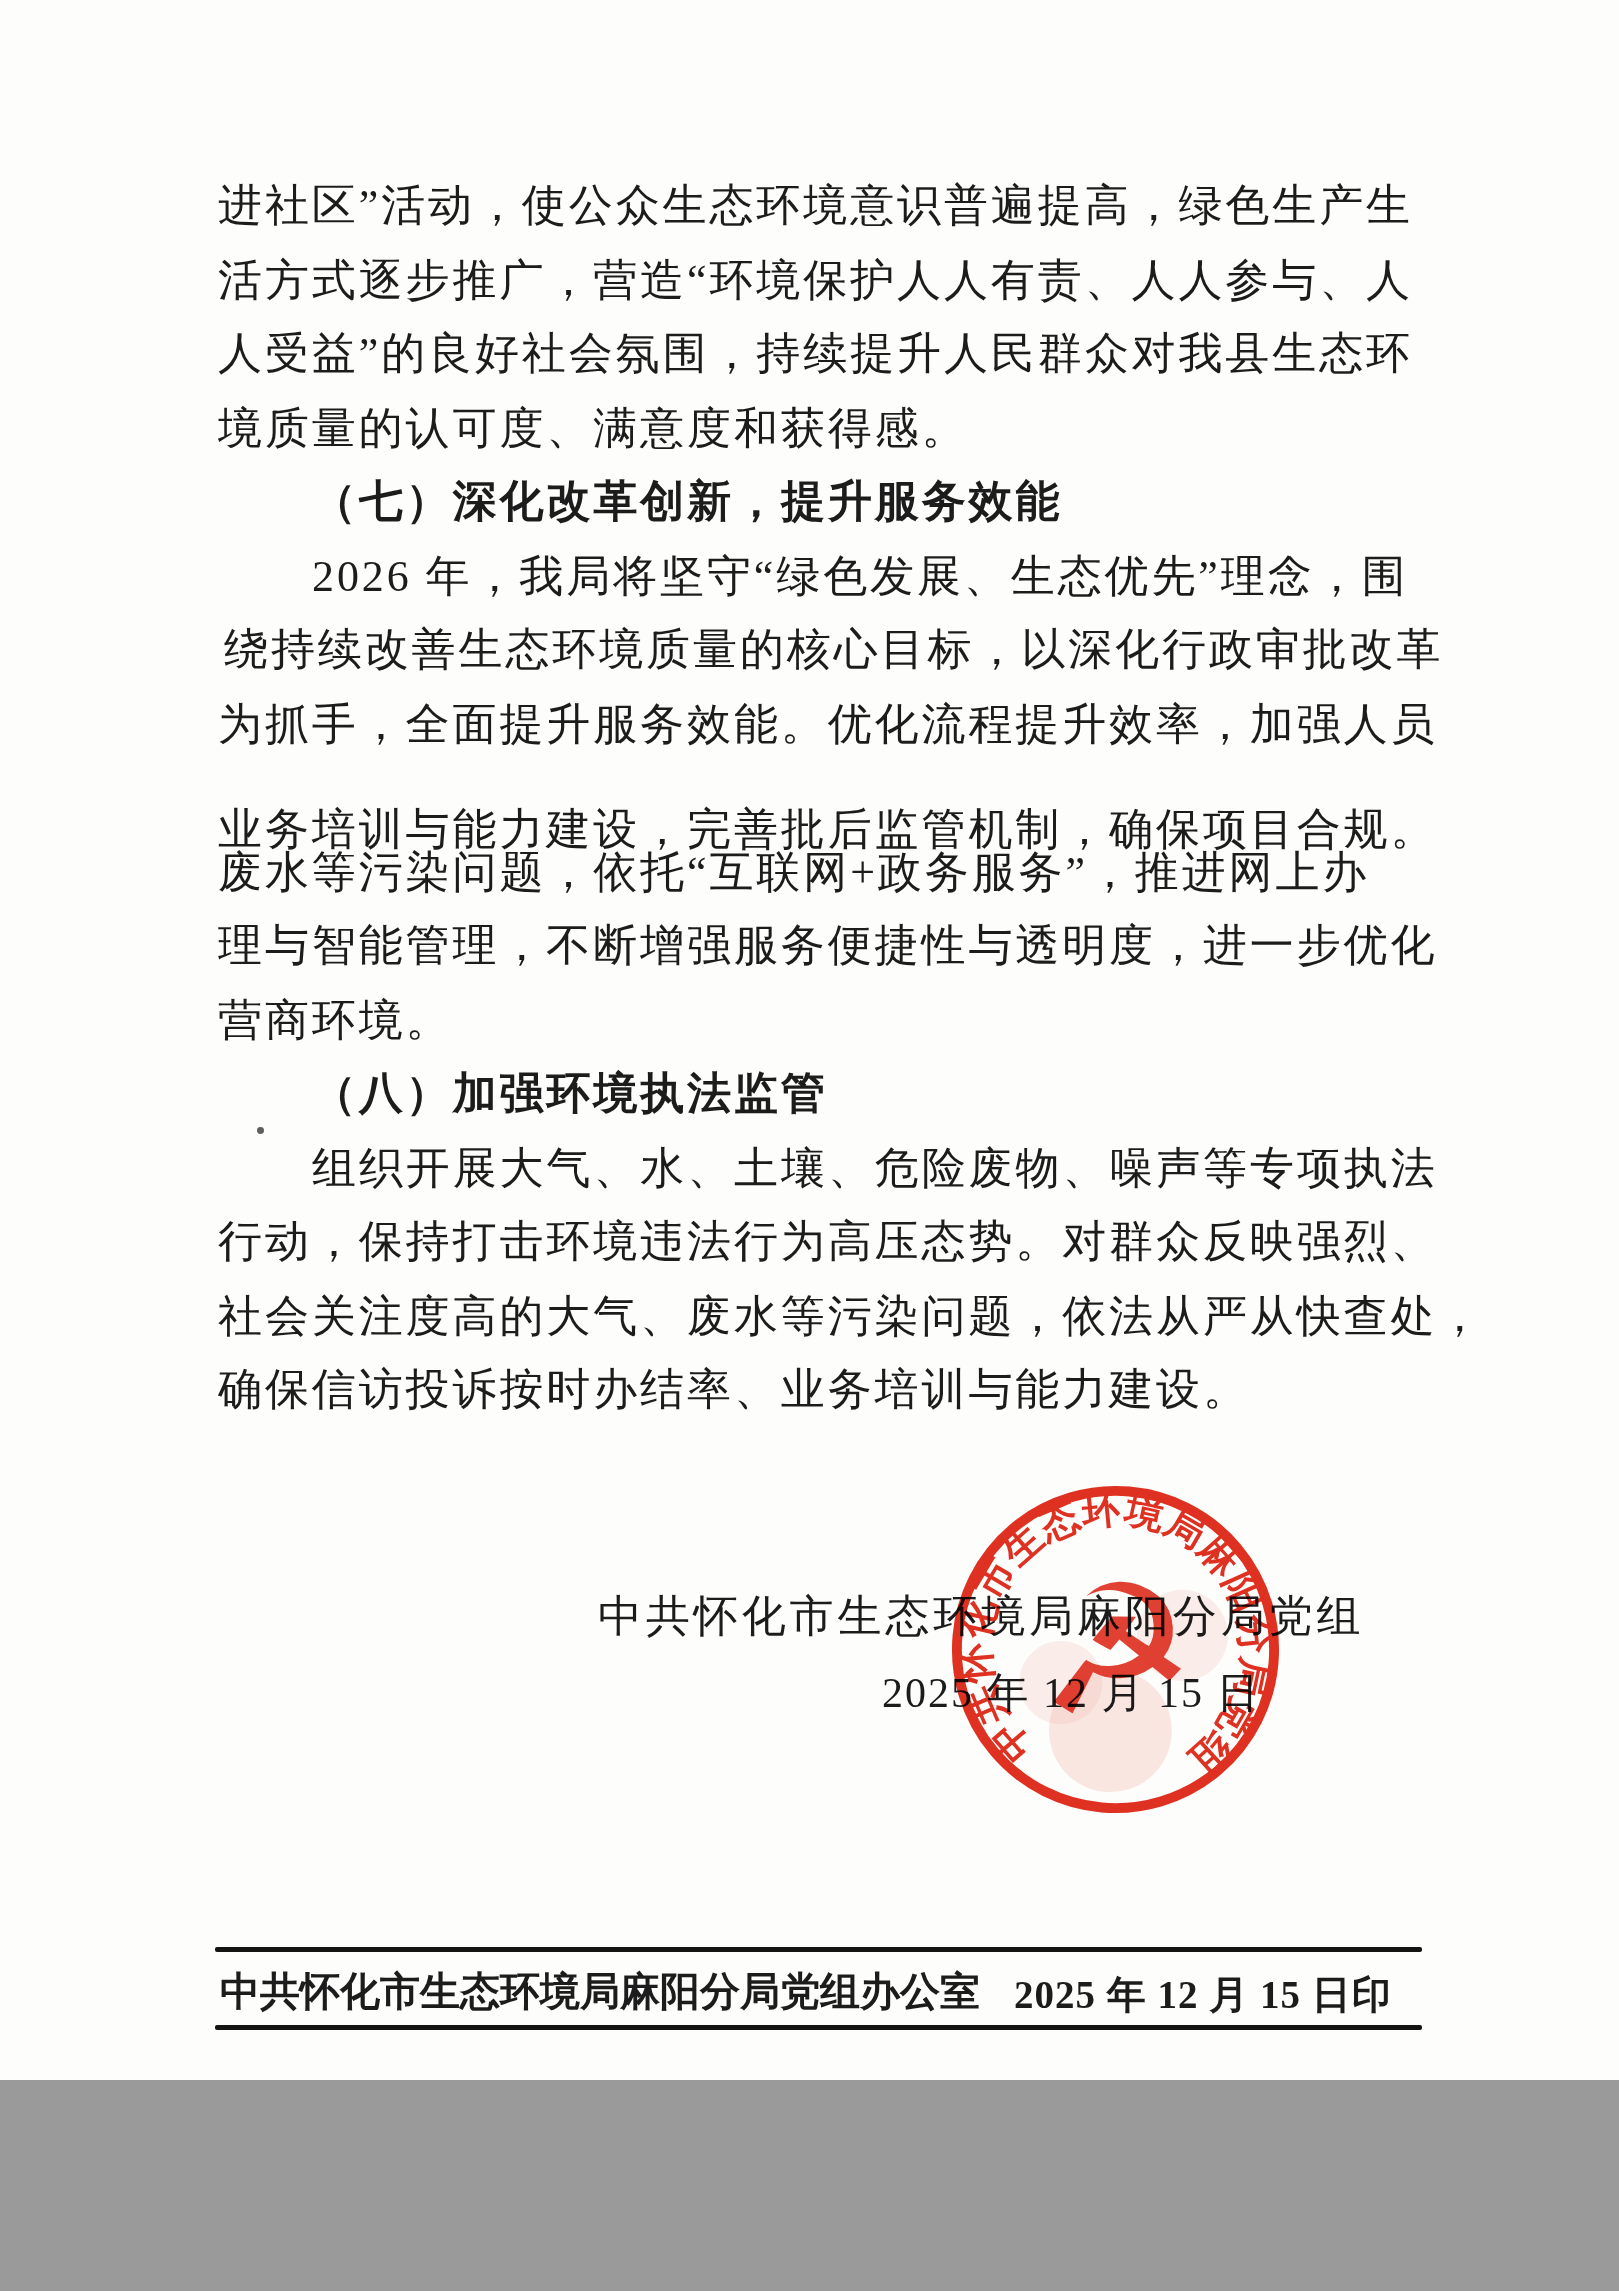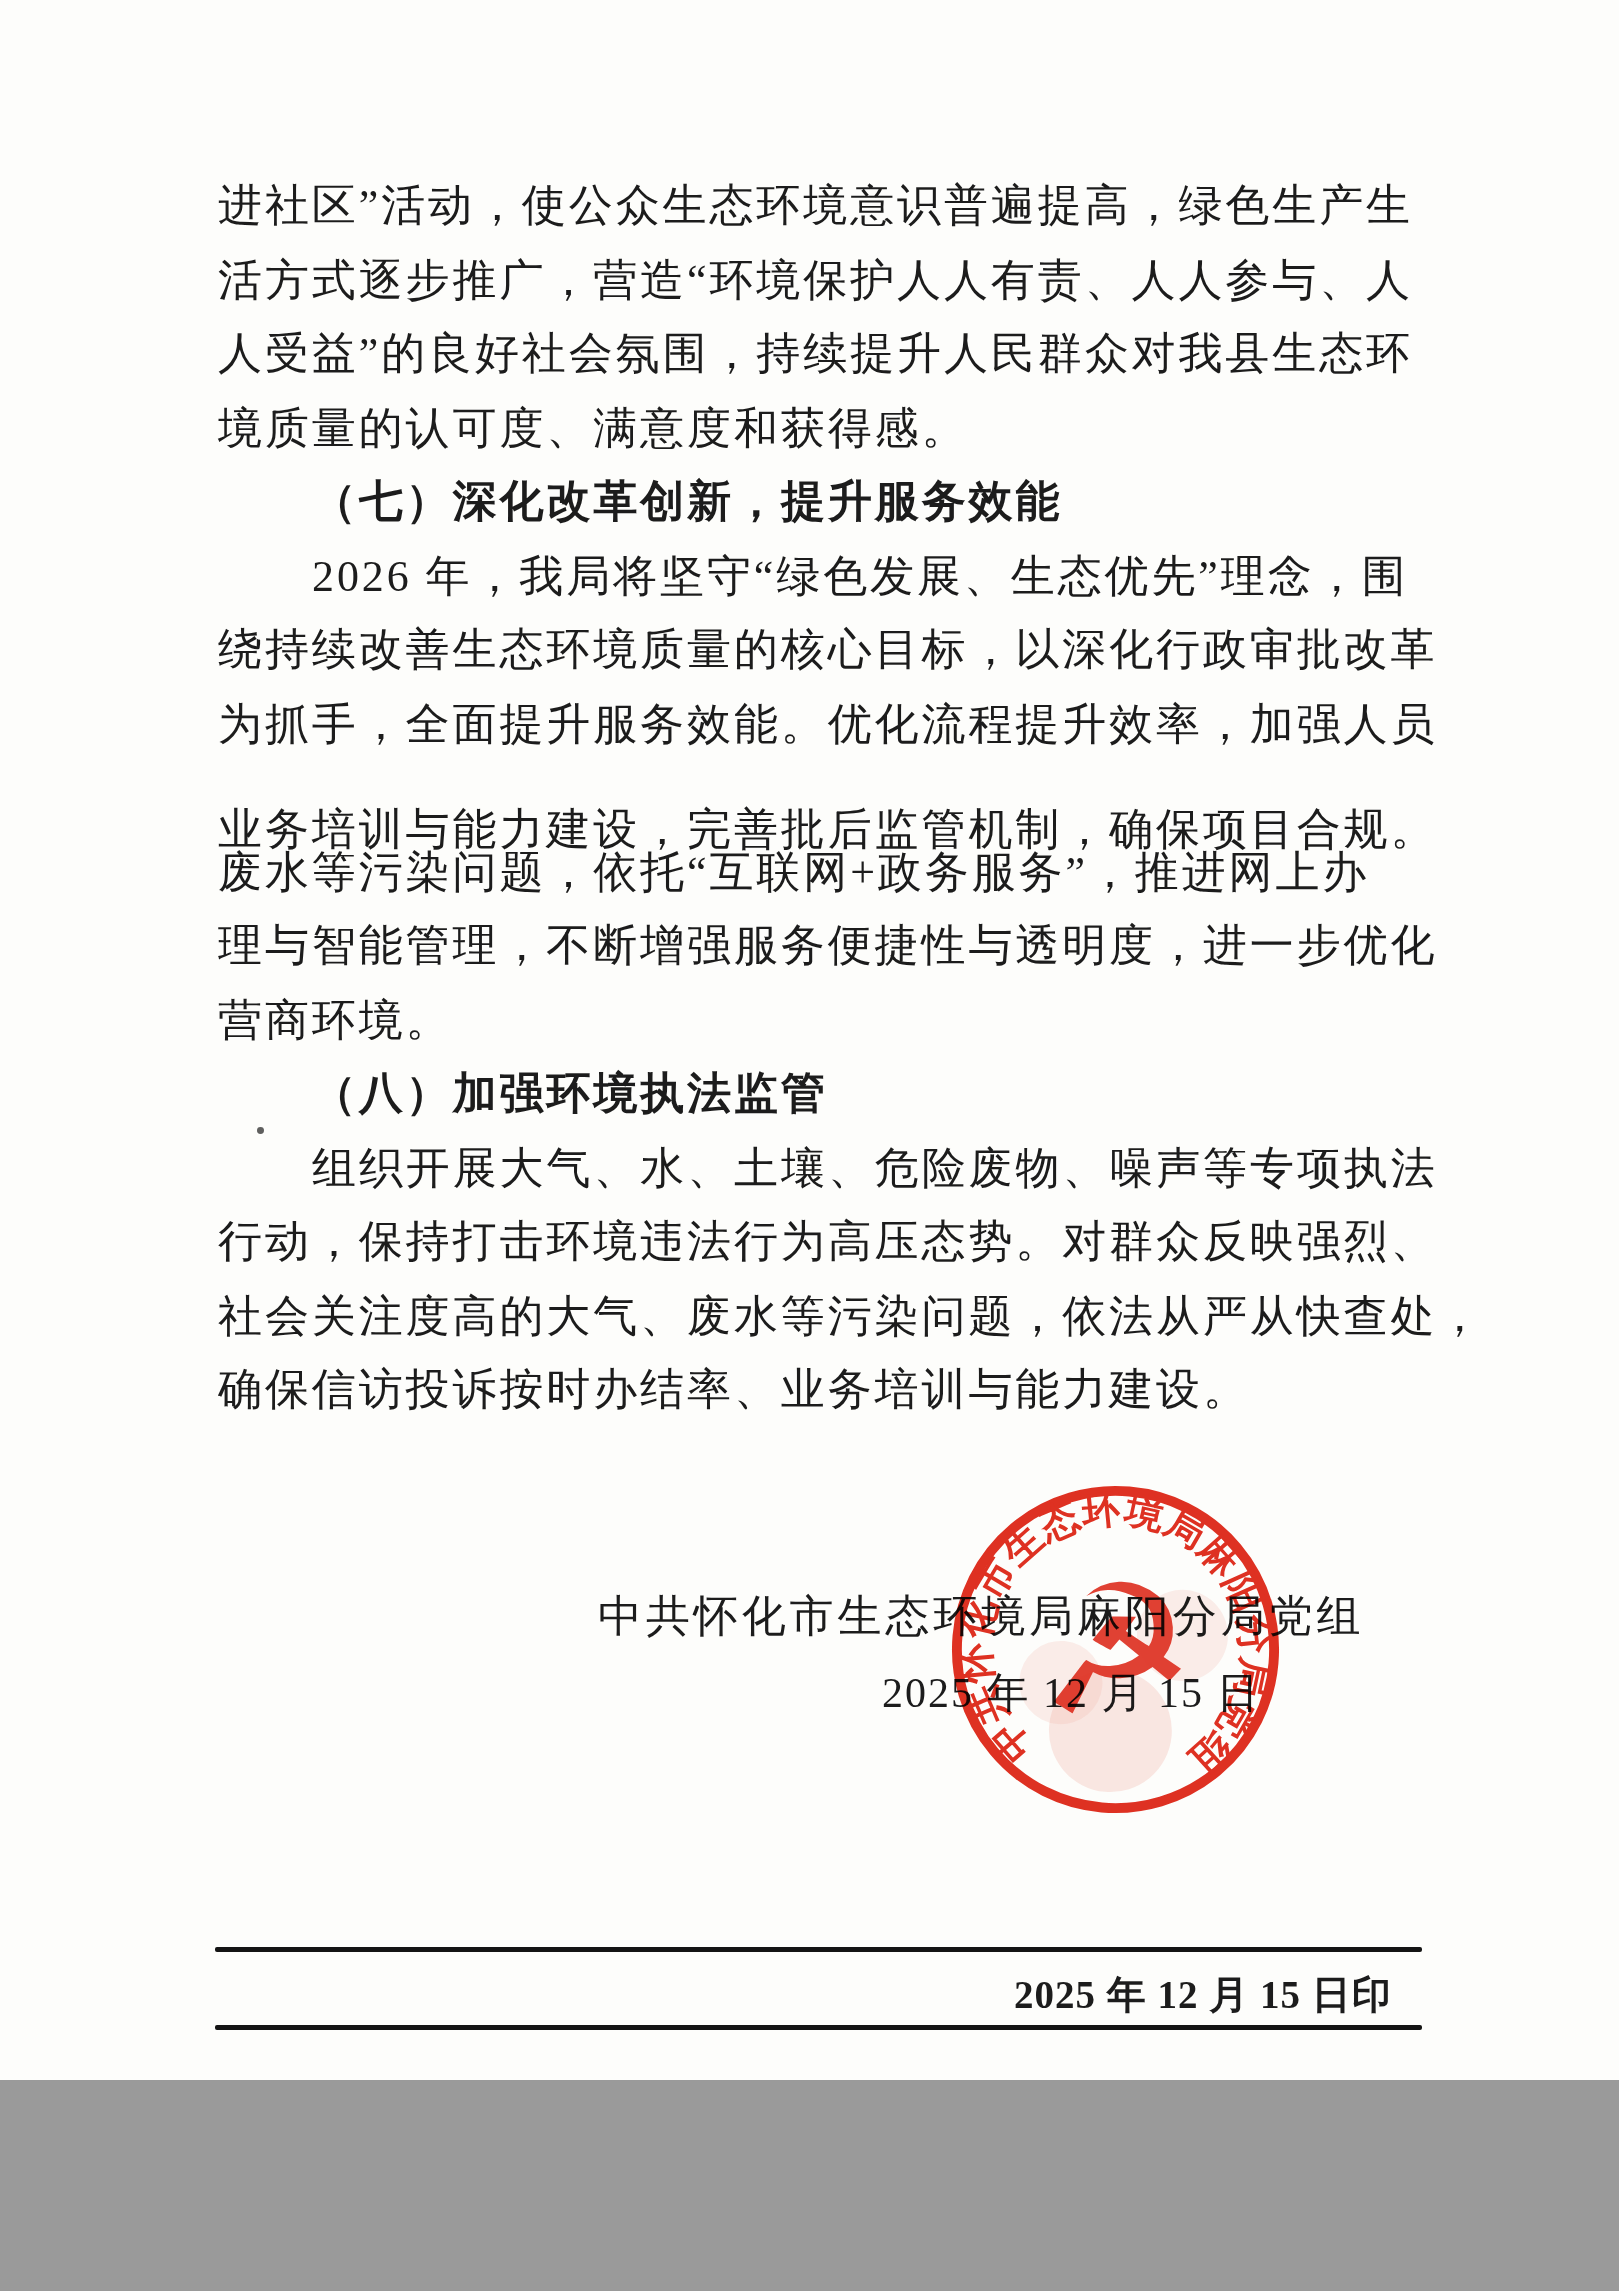--- a/index.html
+++ b/index.html
@@ -72,21 +72,21 @@
 
 <div class="page">
 
   <div id="body-lines">
       <div class="bodyline" style="top: 184px; left: 218px;">进社区”活动，使公众生态环境意识普遍提高，绿色生产生</div>
       <div class="bodyline" style="top: 259px; left: 218px;">活方式逐步推广，营造“环境保护人人有责、人人参与、人</div>
       <div class="bodyline" style="top: 332px; left: 218px;">人受益”的良好社会氛围，持续提升人民群众对我县生态环</div>
       <div class="bodyline" style="top: 407px; left: 218px;">境质量的认可度、满意度和获得感。</div>
       <div class="bodyline bold" style="top: 480px; left: 312px;">（七）深化改革创新，提升服务效能</div>
       <div class="bodyline" style="top: 555px; left: 312px;">2026 年，我局将坚守“绿色发展、生态优先”理念，围</div>
-      <div class="bodyline" style="top: 628px; left: 218px;">绕持续改善生态环境质量的核心目标，以深化行政审批改革</div>
+      <div class="bodyline" style="top: 628px; left: 224px;">绕持续改善生态环境质量的核心目标，以深化行政审批改革</div>
       <div class="bodyline" style="top: 703px; left: 218px;">为抓手，全面提升服务效能。优化流程提升效率，加强人员</div>
       <div class="bodyline" style="top: 776px; left: 218px; margin-top: 32px;">业务培训与能力建设，完善批后监管机制，确保项目合规。</div>
       <div class="bodyline" style="top: 851px; left: 218px;">废水等污染问题，依托“互联网+政务服务”，推进网上办</div>
       <div class="bodyline" style="top: 924px; left: 218px;">理与智能管理，不断增强服务便捷性与透明度，进一步优化</div>
       <div class="bodyline" style="top: 999px; left: 218px;">营商环境。</div>
       <div class="bodyline bold" style="top: 1072px; left: 312px;">（八）加强环境执法监管</div>
       <div class="bodyline" style="top: 1147px; left: 312px;">组织开展大气、水、土壤、危险废物、噪声等专项执法</div>
       <div class="bodyline" style="top: 1220px; left: 218px;">行动，保持打击环境违法行为高压态势。对群众反映强烈、</div>
       <div class="bodyline" style="top: 1295px; left: 218px;">社会关注度高的大气、废水等污染问题，依法从严从快查处，</div>
       <div class="bodyline" style="top: 1368px; left: 218px;">确保信访投诉按时办结率、业务培训与能力建设。</div>
@@ -109,20 +109,21 @@
     <circle cx="170" cy="170" r="160" fill="none" stroke-width="10" stroke="#e03122"></circle>
 
     <text font-size="40" font-weight="bold" letter-spacing="1" font-family="'Liberation Serif','DejaVu Serif',serif" fill="#e03122">
       <textPath href="#sealArc" startOffset="0" textLength="640" lengthAdjust="spacingAndGlyphs">中共怀化市生态环境局麻阳分局党组</textPath>
     </text>
 
     <text x="170" y="232" text-anchor="middle" font-size="178" opacity="0.92" transform="rotate(-8 170 170)" font-family="'DejaVu Sans',sans-serif" fill="#e03122">☭</text>
   </svg>
 
   <div class="rule top"></div>
+  <div class="footer-office">中共怀化市生态环境局麻阳分局党组办公室</div>
   <div class="footer-date">2025 年 12 月 15 日印</div>
   <div class="rule bottom"></div>
 
   <div class="pageno-left">–10 –</div>
   <div class="pageno-corner">15</div>
 
 </div>
 
 
 </body></html>

